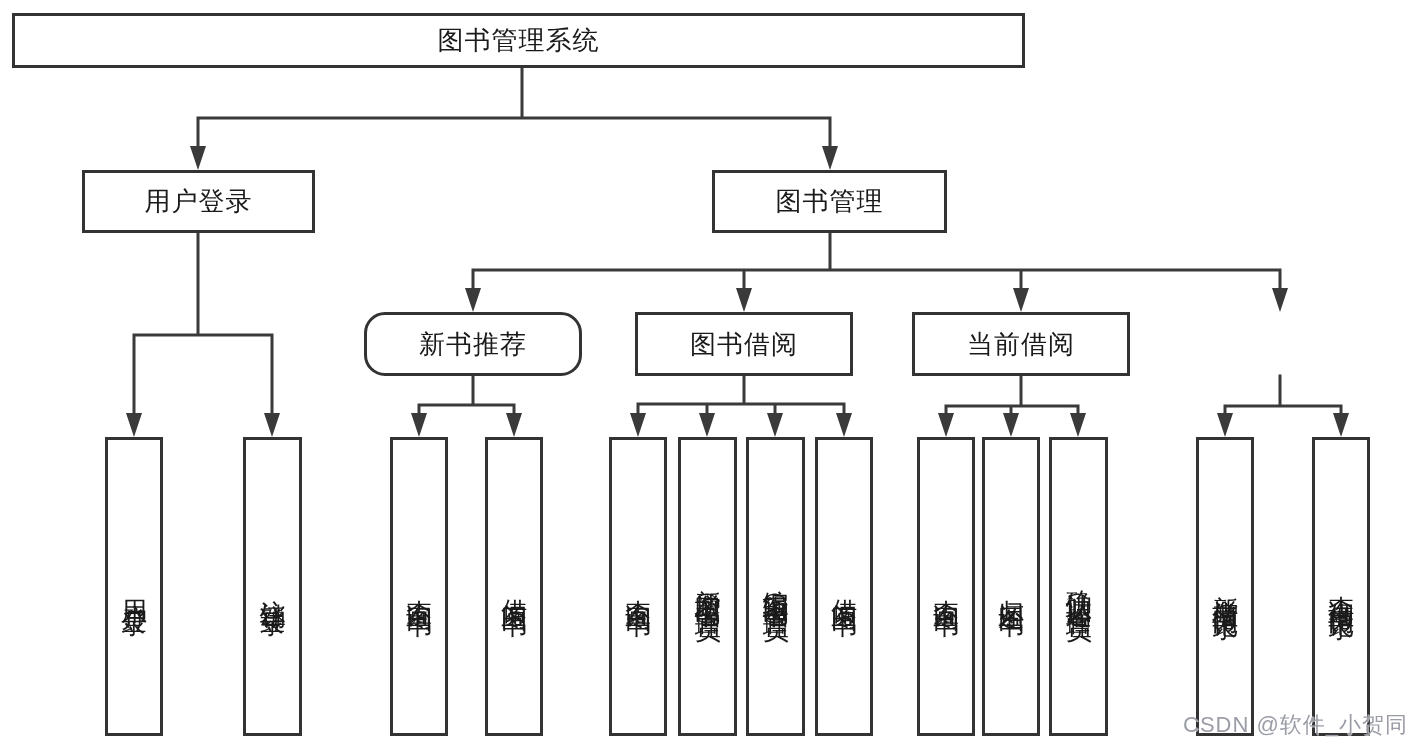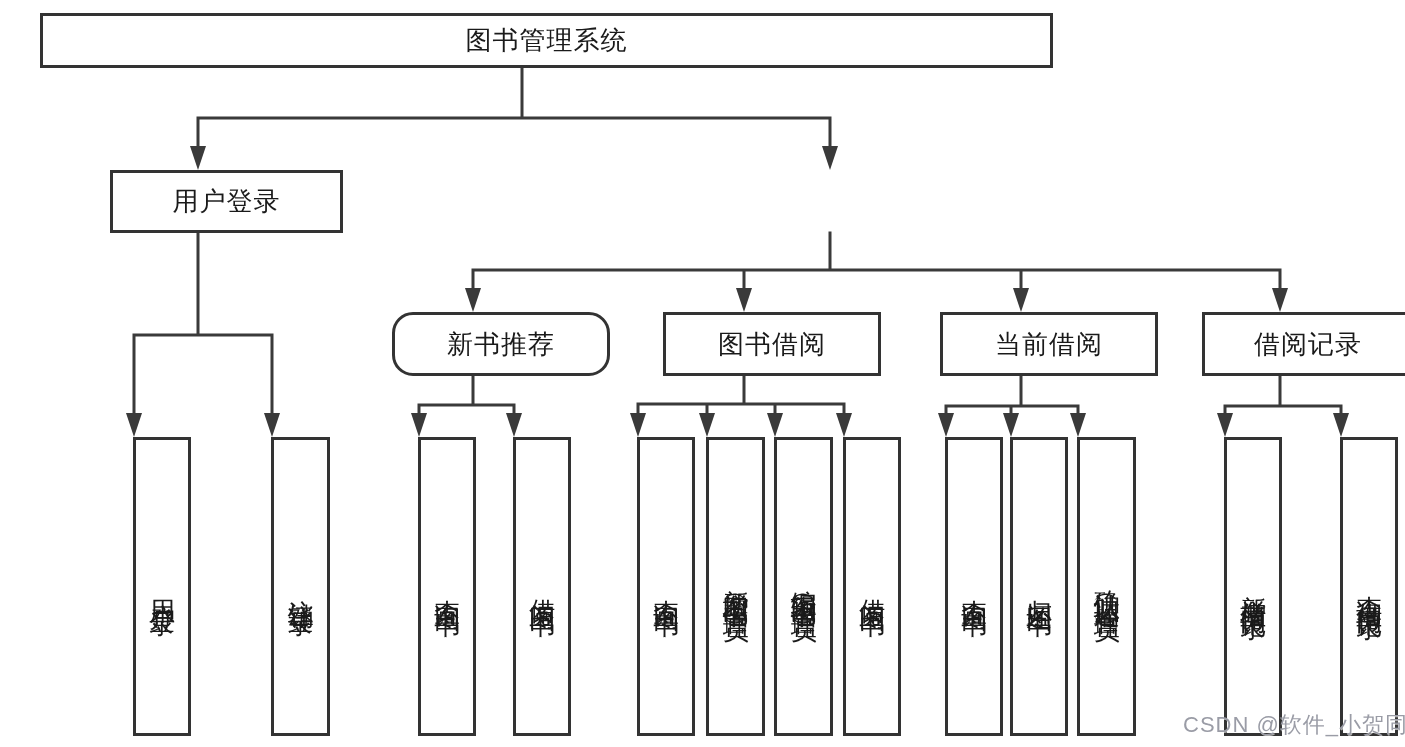--- a/index.html
+++ b/index.html
@@ -24,21 +24,20 @@
     box-sizing: border-box;
     border: 3px solid #333333;
     background: #ffffff;
     display: flex;
     align-items: center;
     justify-content: center;
     color: #1a1a1a;
     font-size: 26px;
     letter-spacing: 1px;
     white-space: nowrap;
-    margin-left: 28px;
   }
   .leaf .vtext {
     writing-mode: vertical-rl;
     text-orientation: mixed;
     font-size: 26px;
     line-height: 1.05;
     letter-spacing: 4px;
     color: #1a1a1a;
   }
   .watermark {
@@ -94,25 +93,25 @@
       <polygon points="1003,413 1019,413 1011,437"></polygon>
       <polygon points="1070,413 1086,413 1078,437"></polygon>
       <polygon points="1217,413 1233,413 1225,437"></polygon>
       <polygon points="1333,413 1349,413 1341,437"></polygon>
     </g>
   </svg>
 
   <div class="node" style="left:12px; top:13px; width:1013px; height:55px;">图书管理系统</div>
 
   <div class="node" style="left:82px; top:170px; width:233px; height:63px;">用户登录</div>
+  <div class="node" style="left:712px; top:170px; width:235px; height:63px;">图书管理</div>
 
   <div class="node" style="left:364px; top:312px; width:218px; height:64px;border-radius:21px;">新书推荐</div>
   <div class="node" style="left:635px; top:312px; width:218px; height:64px;">图书借阅</div>
   <div class="node" style="left:912px; top:312px; width:218px; height:64px;">当前借阅</div>
-  <div class="node" style="left:1174px; top:312px; width:212px; height:64px;">借阅记录</div>
 
   <div class="node leaf" style="left:105px; top:437px; width:58px; height:299px;">
     <span class="vtext">用户登录</span>
   </div>
   <div class="node leaf" style="left:243px; top:437px; width:59px; height:299px;">
     <span class="vtext">注销登录</span>
   </div>
 
   <div class="node leaf" style="left:390px; top:437px; width:58px; height:299px;">
     <span class="vtext">查询图书</span>

